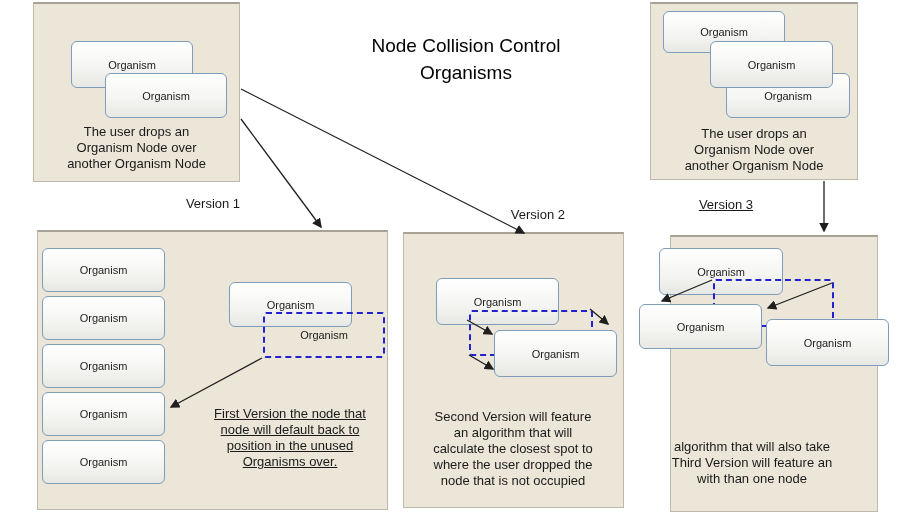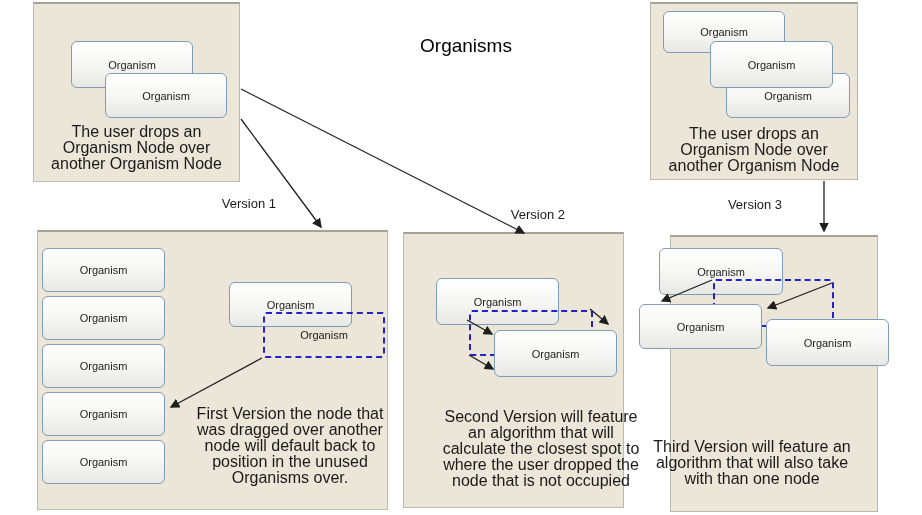--- a/index.html
+++ b/index.html
@@ -19,21 +19,21 @@
     display:flex;align-items:center;justify-content:center;
     font-size:11px;color:#1c1c1c;
   }
   .ghost{
     position:absolute;box-sizing:border-box;
     border:2px dashed #2222cc;border-radius:3px;background:transparent;
     display:flex;align-items:center;justify-content:center;
     font-size:11px;color:#1c1c1c;
   }
   .cap{
-    position:absolute;text-align:center;font-size:16px;line-height:16px;color:#1a1a1a;
+    position:absolute;text-align:center;font-size:13px;line-height:16px;color:#1a1a1a;
   }
   .vlabel{
     position:absolute;text-align:center;font-size:13px;color:#1a1a1a;width:100px;
   }
   #title{
     position:absolute;left:330px;top:32px;width:272px;text-align:center;
     font-size:19px;line-height:27px;color:#000;
   }
   #arrows{position:absolute;left:0;top:0;pointer-events:none;}
 </style>
@@ -42,26 +42,27 @@
 
 <div id="canvas">
 
   <div class="panel" style="left:33px;top:2px;width:207px;height:180px;"></div>
   <div class="panel" style="left:650px;top:2px;width:208px;height:178px;"></div>
   <div class="panel" style="left:37px;top:230px;width:351px;height:280px;"></div>
   <div class="panel" style="left:403px;top:232px;width:221px;height:276px;"></div>
   <div class="panel" style="left:670px;top:235px;width:208px;height:277px;"></div>
 
   <div id="title">
+    <div>Node Collision Control</div>
     <div>Organisms</div>
   </div>
 
-  <div class="vlabel" style="left:176px;top:196px;text-align:right;">Version 1</div>
+  <div class="vlabel" style="left:163px;top:196px;">Version 1</div>
   <div class="vlabel" style="left:465px;top:207px;text-align:right;">Version 2</div>
-  <div class="vlabel" style="left:705px;top:197px;">Version 3</div>
+  <div class="vlabel" style="left:676px;top:197px;text-decoration:underline;">Version 3</div>
 
   <div class="node" style="left:71px;top:41px;width:122px;height:47px;">Organism</div>
   <div class="node" style="left:105px;top:73px;width:122px;height:45px;">Organism</div>
   <div class="cap" style="left:33px;top:124px;width:207px;">
     <div>The user drops an</div>
     <div>Organism Node over</div>
     <div>another Organism Node</div>
   </div>
 
   <div class="node" style="left:663px;top:11px;width:122px;height:42px;">Organism</div>
@@ -73,46 +74,45 @@
     <div>another Organism Node</div>
   </div>
 
   <div class="node" style="left:42px;top:248px;width:123px;height:44px;">Organism</div>
   <div class="node" style="left:42px;top:296px;width:123px;height:44px;">Organism</div>
   <div class="node" style="left:42px;top:344px;width:123px;height:44px;">Organism</div>
   <div class="node" style="left:42px;top:392px;width:123px;height:44px;">Organism</div>
   <div class="node" style="left:42px;top:440px;width:123px;height:44px;">Organism</div>
   <div class="node" style="left:229px;top:282px;width:123px;height:45px;">Organism</div>
   <div class="ghost" style="left:263px;top:312px;width:122px;height:46px;">Organism</div>
-  <div class="cap" style="left:192px;top:406px;width:196px;">
+  <div class="cap" style="left:192px;top:406px;width:196px;text-decoration:underline;">
     <div>First Version the node that</div>
-    <div>was dragged over another</div>
     <div>node will default back to</div>
     <div>position in the unused</div>
     <div>Organisms over.</div>
   </div>
 
   <div class="node" style="left:436px;top:278px;width:123px;height:47px;">Organism</div>
   <div class="ghost" style="left:469px;top:310px;width:124px;height:46px;"></div>
   <div class="node" style="left:494px;top:330px;width:123px;height:47px;">Organism</div>
-  <div class="cap" style="left:405px;top:409px;width:216px;padding-left:28px;">
+  <div class="cap" style="left:405px;top:409px;width:216px;">
     <div>Second Version will feature</div>
     <div>an algorithm that will</div>
     <div>calculate the closest spot to</div>
     <div>where the user dropped the</div>
     <div>node that is not occupied</div>
   </div>
 
   <div class="node" style="left:659px;top:248px;width:124px;height:47px;">Organism</div>
   <div class="ghost" style="left:713px;top:279px;width:121px;height:48px;"></div>
   <div class="node" style="left:639px;top:304px;width:123px;height:45px;">Organism</div>
   <div class="node" style="left:766px;top:319px;width:123px;height:47px;">Organism</div>
   <div class="cap" style="left:652px;top:439px;width:200px;">
+    <div>algorithm that will also take</div>
     <div>Third Version will feature an</div>
-    <div>algorithm that will also take</div>
     <div>with than one node</div>
   </div>
 
   <svg id="arrows" width="922" height="515" viewBox="0 0 922 515">
     <defs>
       <marker id="ah" viewBox="0 0 10 10" refX="8.5" refY="5" markerWidth="7.5" markerHeight="7.5" orient="auto">
         <path d="M0,0 L10,5 L0,10 z" fill="#1f1f1f"></path>
       </marker>
     </defs>
     <g stroke="#1f1f1f" stroke-width="1.3">

